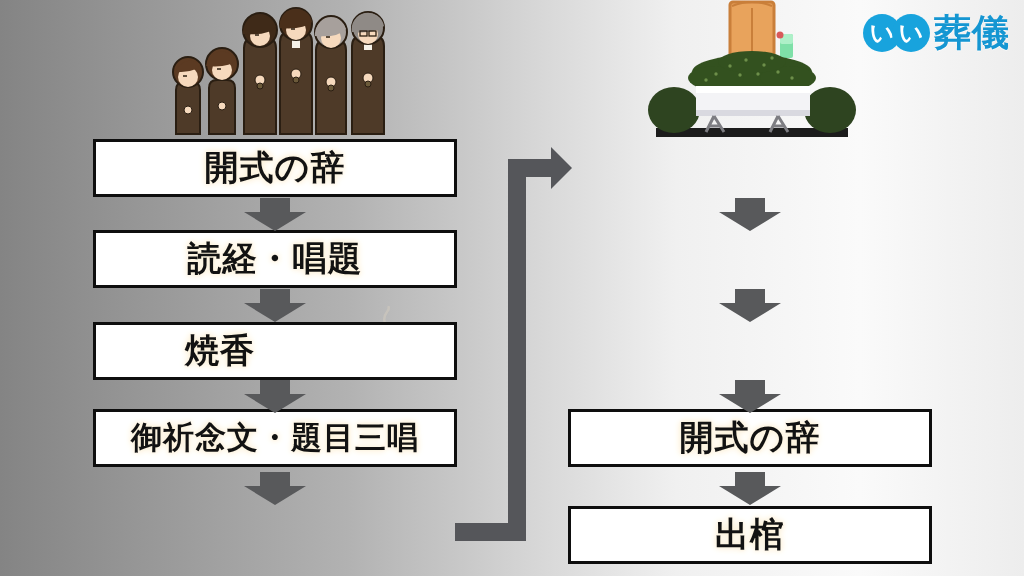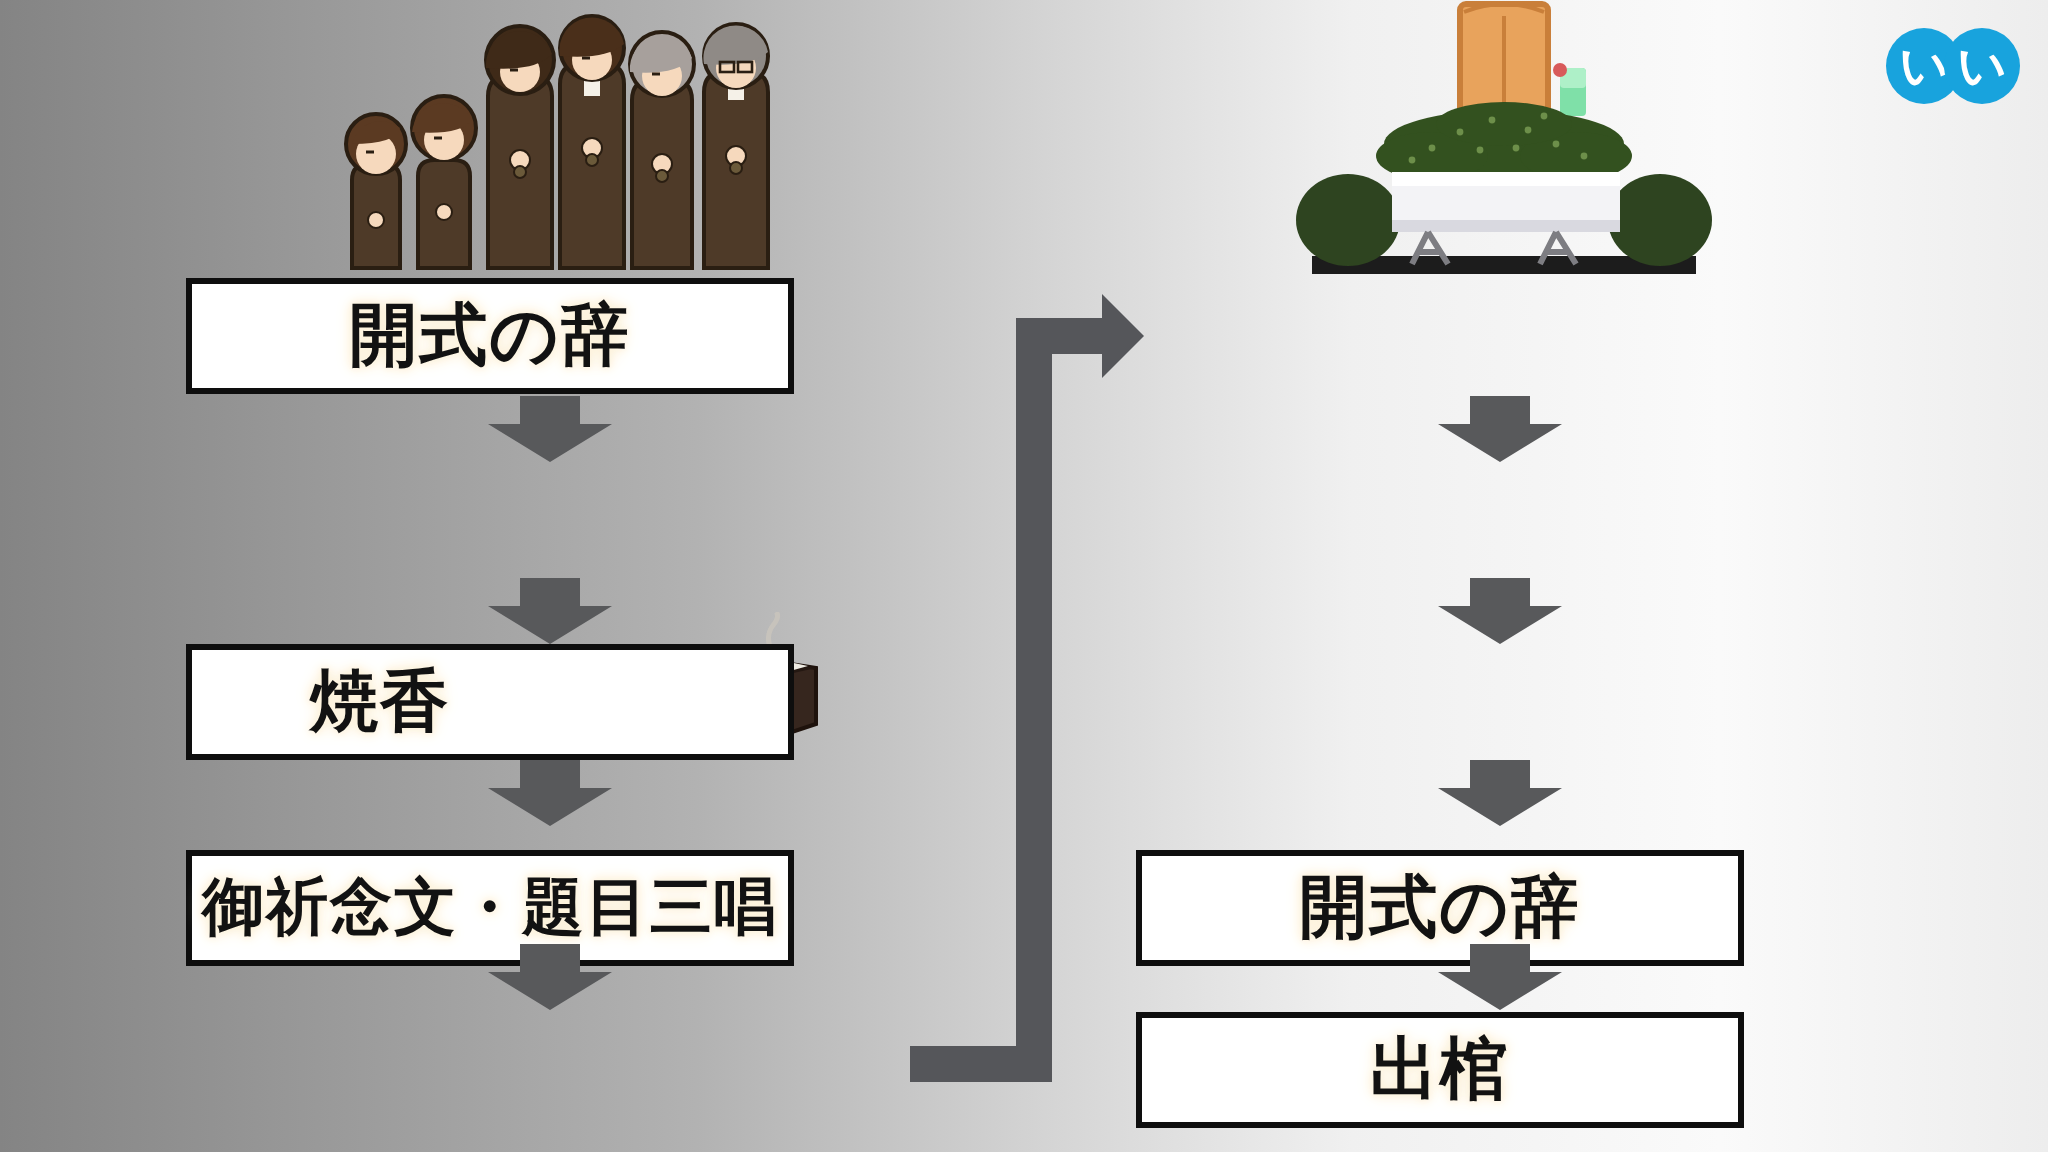--- a/index.html
+++ b/index.html
@@ -4,36 +4,36 @@
 <style>
   html,body { margin:0; padding:0; background:#222; }
   .canvas {
     position:relative; width:1024px; height:576px; overflow:hidden;
     background: linear-gradient(90deg,
       #848484 0%, #979797 14%, #b2b2b2 34%, #d6d6d6 52%,
       #f0f0f0 66%, #fafafa 84%, #ededed 100%);
     font-family:"DejaVu Sans","Liberation Sans",sans-serif;
   }
   .flow-box {
-    position:absolute; width:304px; height:58px; box-sizing:border-box;
+    position:absolute; width:364px; height:58px; box-sizing:border-box;
     background:#ffffff; border:3px solid #0e0e0e;
     display:flex; align-items:center; justify-content:center;
   }
   .flow-label {
     font-size:34px; font-weight:bold; color:#121212; letter-spacing:1px;
     white-space:nowrap;
     text-shadow:0 0 3px #fdf3dd, 0 0 6px #fcf0d6, 0 0 9px #fcf0d6;
   }
   .flow-label.small { font-size:31px; }
   .col-l { left:93px; }
   .col-r { left:568px; }
   .row-0 { top:139px; }
   .row-1 { top:230px; }
   .row-2 { top:322px; }
-  .row-3 { top:425px; }
+  .row-3 { top:409px; }
   .row-4 { top:506px; }
   .arrow-down { position:absolute; width:62px; height:33px; }
   .ax-l { left:244px; }
   .ax-r { left:719px; }
   .ay-0 { top:198px; }
   .ay-1 { top:289px; }
   .ay-2 { top:380px; }
   .ay-3 { top:472px; }
   .overlay { position:absolute; left:0; top:0; pointer-events:none; }
   .logo {
@@ -183,20 +183,23 @@
     <line x1="22" y1="25" x2="72" y2="33" stroke="#c9b27f" stroke-width="1.5"></line>
     <line x1="30" y1="19" x2="86" y2="27" stroke="#c9b27f" stroke-width="1.5"></line>
     <line x1="42" y1="14" x2="96" y2="21" stroke="#c9b27f" stroke-width="1.5"></line>
     <path d="M18 27 L38 19 L40 28 L20 36 Z" fill="#f5f0dc" stroke="#a08850" stroke-width="1.5"></path>
     <path d="M25 25 L27 31 M31 23 L33 29" stroke="#3a2f1a" stroke-width="2.5"></path>
   </svg>
 
   <div class="flow-box col-l row-0">
     <span class="flow-label">開式の辞</span>
   </div>
+  <div class="flow-box col-l row-1">
+    <span class="flow-label">読経・唱題</span>
+  </div>
   <div class="flow-box col-l row-2">
     <span class="flow-label" style="margin-right:110px;">焼香</span>
   </div>
   <div class="flow-box col-l row-3">
     <span class="flow-label small">御祈念文・題目三唱</span>
   </div>
 
   <div class="flow-box col-r row-3">
     <span class="flow-label">開式の辞</span>
   </div>
@@ -237,15 +240,16 @@
       <rect x="508" y="159" width="45" height="18"></rect>
       <polygon points="551,147 551,189 572,168"></polygon>
     </g>
   </svg>
 
   <div class="logo">
     <div class="logo-circles">
       <div class="logo-circle">い</div>
       <div class="logo-circle second">い</div>
     </div>
+    <span class="logo-kanji">葬儀</span>
   </div>
 
 </div>
 
 </body></html>

